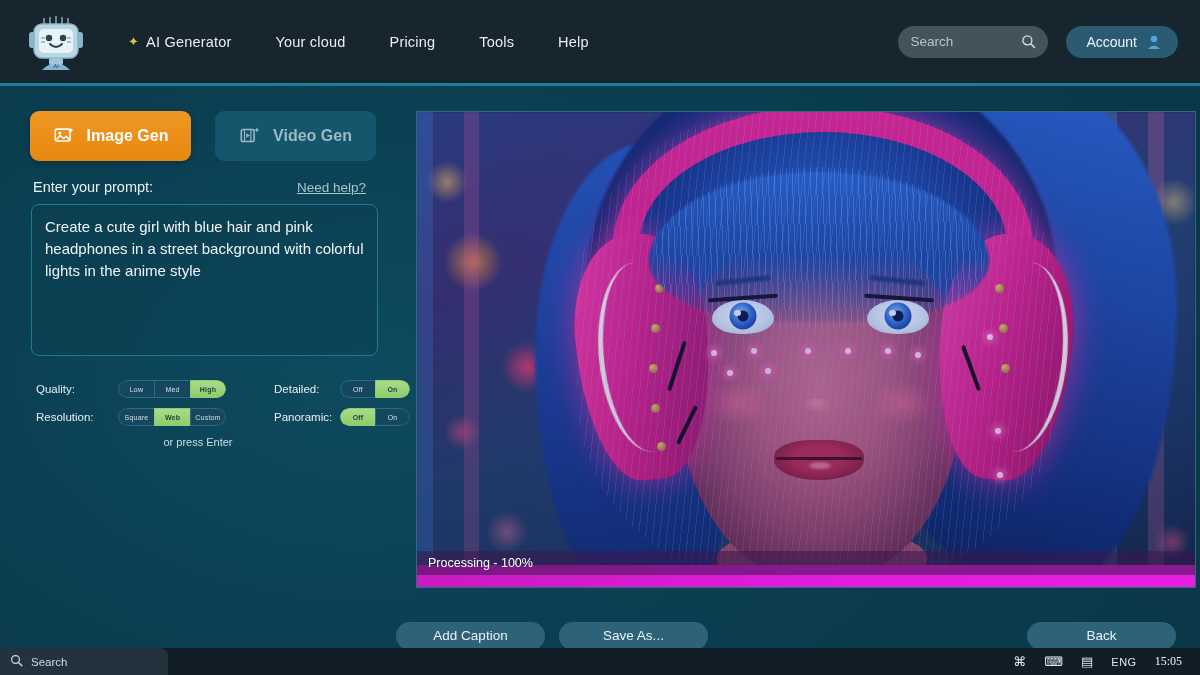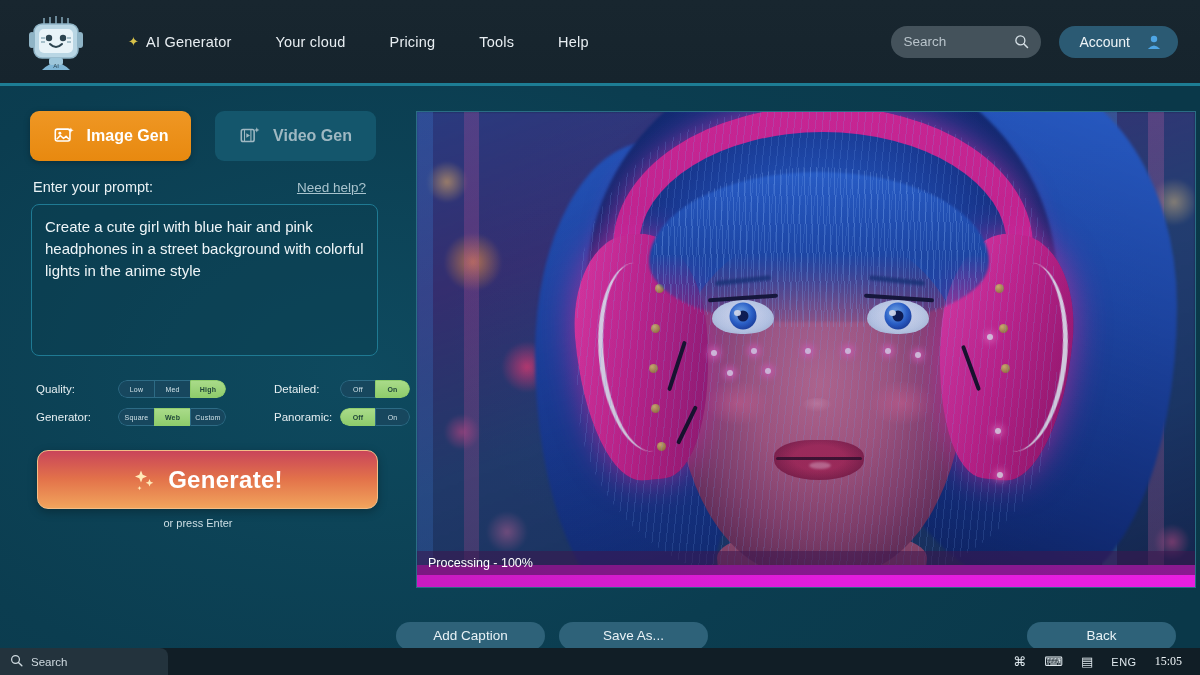--- a/index.html
+++ b/index.html
@@ -103,21 +103,21 @@
     cursor: pointer;
   }
   .btn-account {
     height: 32px;
     border-radius: 16px;
     background: #2b5a73;
     color: #eef4f7;
     font-size: 14px;
     display: flex;
     align-items: center;
-    gap: 16px;
+    gap: 9px;
     padding: 0 16px 0 20px;
     cursor: pointer;
   }
   .acct-ico { width: 16px; height: 16px; }
 
   
   .left {
     position: absolute;
     left: 0; top: 86px;
     width: 396px;
@@ -707,43 +707,33 @@
         <div class="s">Low</div>
         <div class="s">Med</div>
         <div class="s on">High</div>
       </div>
       <span class="opt-label second">Detailed:</span>
       <div class="seg seg2">
         <div class="s">Off</div>
         <div class="s on">On</div>
       </div>
 
-      <span class="opt-label">Generator:</span>
+      <span class="opt-label">Resolution:</span>
       <div class="seg seg3">
         <div class="s">Square</div>
         <div class="s on">Web</div>
         <div class="s">Custom</div>
       </div>
       <span class="opt-label second">Panoramic:</span>
       <div class="seg seg2">
         <div class="s on">Off</div>
         <div class="s">On</div>
       </div>
     </div>
 
-    <div class="gen-btn">
-      <span class="gen-spark">
-        <svg width="26" height="26" viewBox="0 0 26 26">
-          <path d="M9 3.5 l1.7 4.3 l4.3 1.7 l-4.3 1.7 l-1.7 4.3 l-1.7 -4.3 l-4.3 -1.7 l4.3 -1.7 z" fill="#ffe9b8"></path>
-          <path d="M17.5 12 l1.1 2.7 l2.7 1.1 l-2.7 1.1 l-1.1 2.7 l-1.1 -2.7 l-2.7 -1.1 l2.7 -1.1 z" fill="#ffe9b8"></path>
-          <path d="M7.5 19 l.6 1.5 l1.5 .6 l-1.5 .6 l-.6 1.5 l-.6 -1.5 l-1.5 -.6 l1.5 -.6 z" fill="#ffe9b8"></path>
-        </svg>
-      </span>
-      <span class="gen-label">Generate!</span>
-    </div>
     <div class="gen-hint">or press Enter</div>
   </div>
 
   <div class="preview-wrap">
     <div class="preview">
 
       <div class="pv-layer bokeh"></div>
       <div class="pv-layer pv-vert"></div>
 
       <div class="hair-l"></div>

